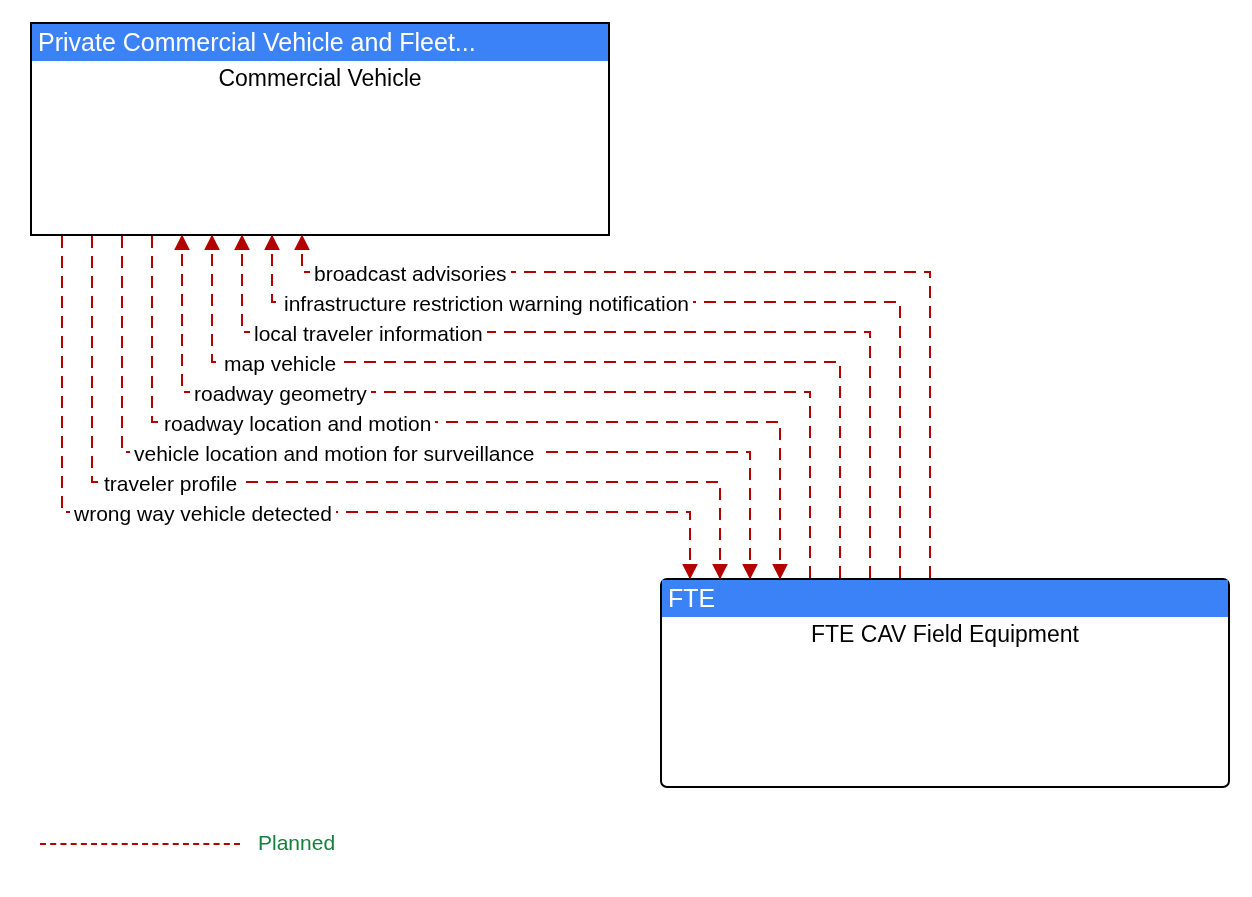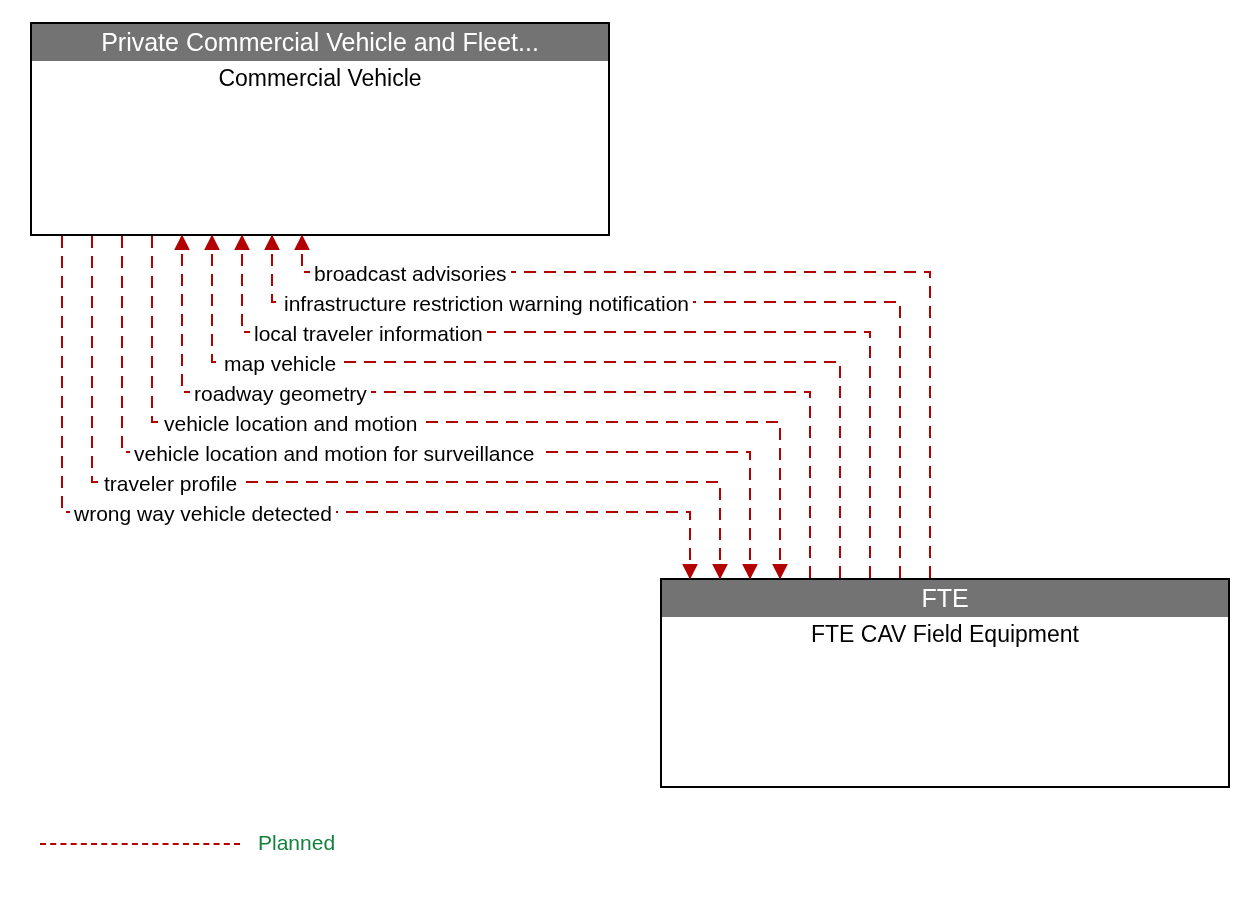--- a/index.html
+++ b/index.html
@@ -11,24 +11,24 @@
     background: #fff;
     font-family: Arial, Helvetica, sans-serif;
     position: relative;
   }
   .box {
     position: absolute;
     border: 2px solid #000;
     background: #fff;
   }
   .box .header {
-    background: #737373;
+    background: #3b82f6;
     color: #fff;
     font-size: 25px;
-    text-align: center;
+    text-align: left;
     padding: 4px 6px;
     white-space: nowrap;
     overflow: hidden;
   }
   .box .title {
     color: #000;
     font-size: 23px;
     text-align: center;
     padding: 4px 6px 0 6px;
   }
@@ -60,21 +60,21 @@
   }
 </style>
 </head>
 <body>
 
 <div class="box" style="left:30px; top:22px; width:580px; height:214px;">
   <div class="header">Private Commercial Vehicle and Fleet...</div>
   <div class="title">Commercial Vehicle</div>
 </div>
 
-<div class="box" style="left:660px; top:578px; width:570px; height:210px;">
+<div class="box" style="left:660px; top:578px; width:570px; height:210px;border-radius:7px;">
   <div class="header">FTE</div>
   <div class="title">FTE CAV Field Equipment</div>
 </div>
 
 <svg class="flows">
   <defs>
     <marker id="arrow" viewBox="0 0 10 10" refX="9" refY="5" markerWidth="8" markerHeight="8" orient="auto-start-reverse">
       <path d="M 0 0 L 10 5 L 0 10 z" fill="#b30000"></path>
     </marker>
   </defs>
@@ -90,20 +90,20 @@
       <path d="M 62 236 L 62 512 L 690 512 L 690 578" marker-end="url(#arrow)"></path>
     </g>
 </svg>
 
 <div id="flow-labels">
     <div class="flow-label" style="left: 310px; top: 262px;">broadcast advisories</div>
     <div class="flow-label" style="left: 280px; top: 292px;">infrastructure restriction warning notification</div>
     <div class="flow-label" style="left: 250px; top: 322px;">local traveler information</div>
     <div class="flow-label" style="left: 220px; top: 352px;">map vehicle</div>
     <div class="flow-label" style="left: 190px; top: 382px;">roadway geometry</div>
-    <div class="flow-label" style="left: 160px; top: 412px;">vehicle location and motion</div>
+    <div class="flow-label" style="left: 160px; top: 412px;">roadway location and motion</div>
     <div class="flow-label" style="left: 130px; top: 442px;">vehicle location and motion for surveillance</div>
     <div class="flow-label" style="left: 100px; top: 472px;">traveler profile</div>
     <div class="flow-label" style="left: 70px; top: 502px;">wrong way vehicle detected</div>
   </div>
 
 <div class="legend-line" style="left:40px; top:843px; width:200px;"></div>
 <div class="legend-text" style="left:258px; top:831px;">Planned</div>
 
 </body></html>

